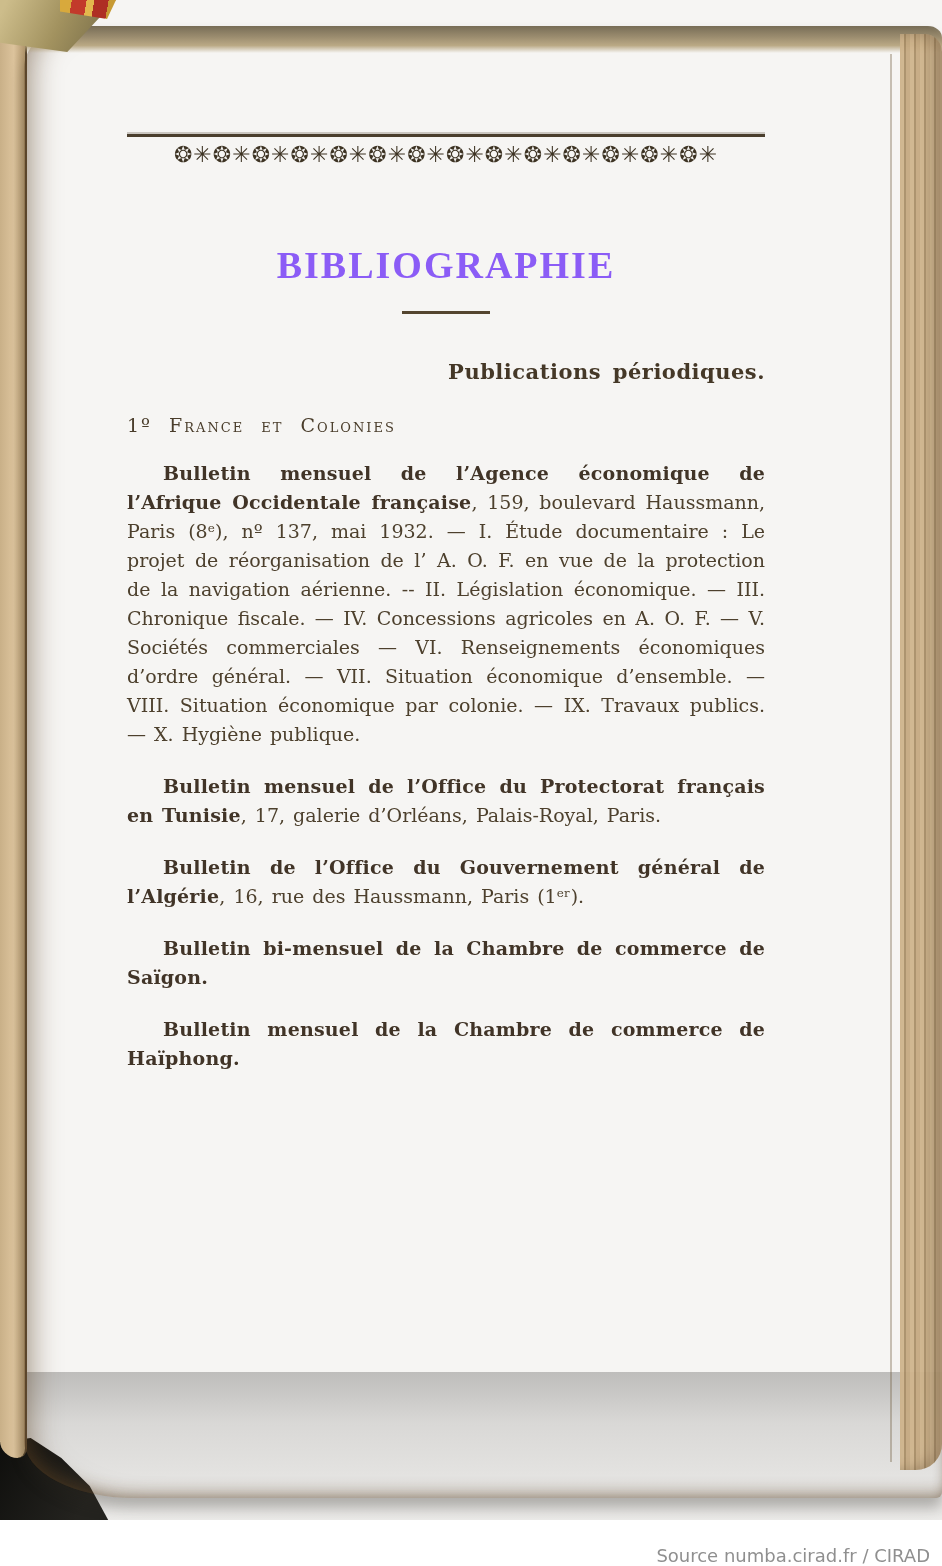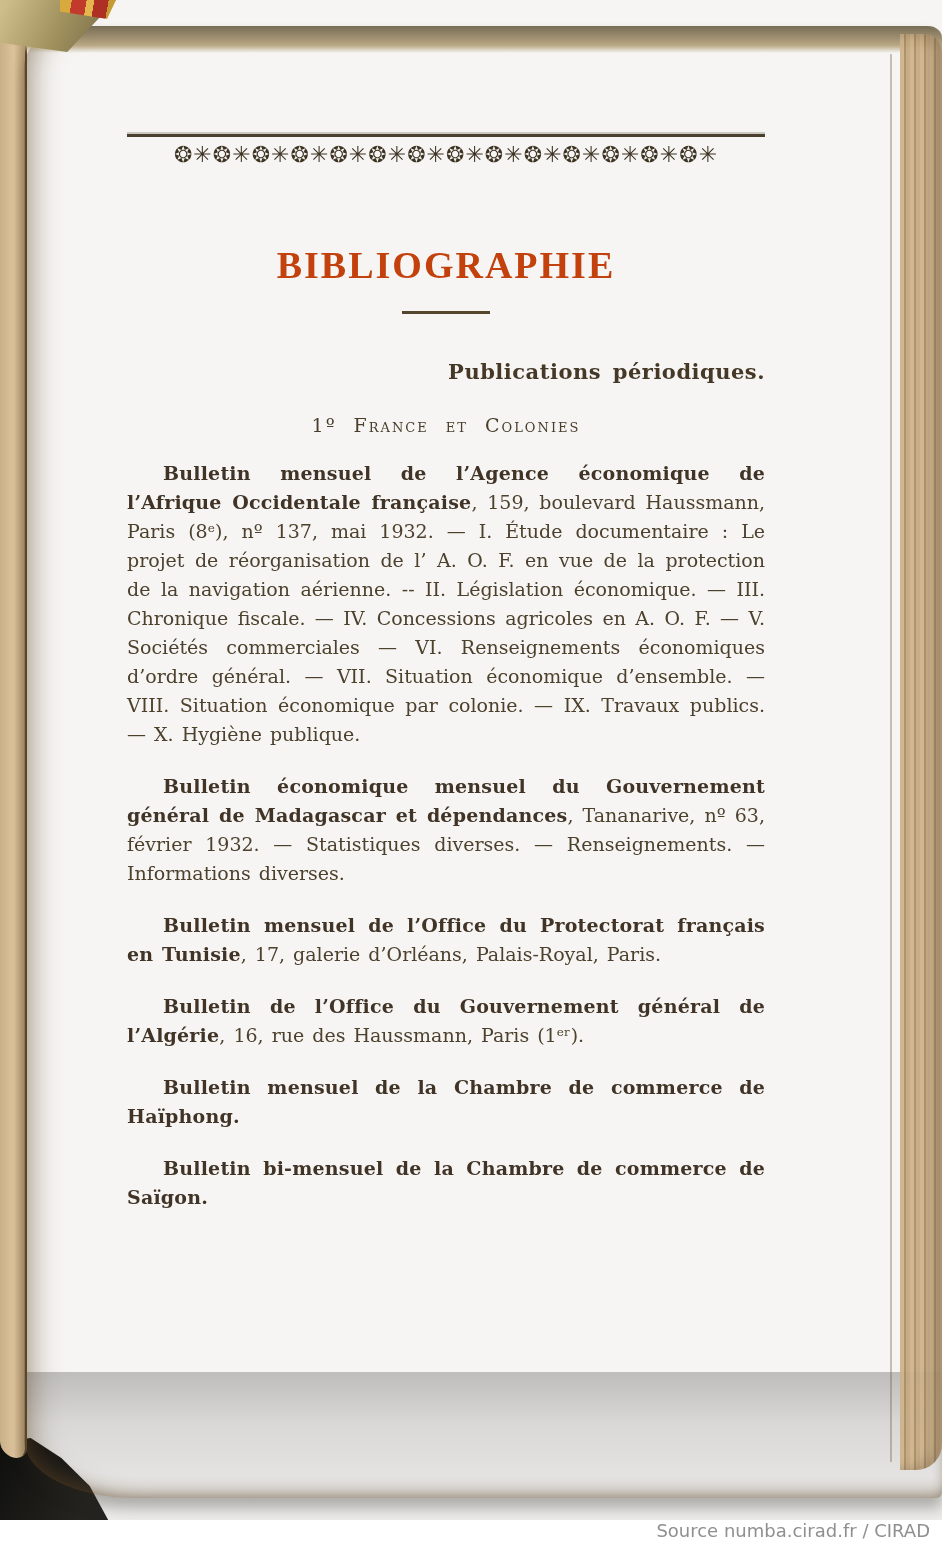--- a/index.html
+++ b/index.html
@@ -77,43 +77,43 @@
   }
   .ornament-row {
     font-family:"DejaVu Sans", sans-serif;
     font-size:22px; line-height:26px; height:27px;
     letter-spacing:1px; color:#3d3323; text-align:center;
     white-space:nowrap; overflow:hidden;
   }
   .doc-title {
     margin-top:74px; text-align:center;
     font-family:"Liberation Serif", serif;
-    font-size:38px; font-weight:700; letter-spacing:2px; color:#c2410c;
+    font-size:38px; font-weight:700; letter-spacing:2px; color:#8b5cf6;
   }
   .title-rule { width:88px; height:3px; background:#54452f; margin:24px auto 0; }
   .section-heading {
     margin-top:45px; text-align:right;
     font-size:21px; font-weight:700; letter-spacing:.5px; word-spacing:4px; color:#453827;
   }
   .subsection-heading {
-    margin-top:30px; text-align:center;
+    margin-top:30px; 
     font-size:19px; font-weight:400; font-variant:small-caps;
     letter-spacing:2px; word-spacing:9px; color:#4a3d2b;
   }
   .entry {
     margin-top:23px; text-indent:36px;
     font-size:19px; line-height:29px; text-align:justify;
     word-spacing:2px; color:#4d402d;
   }
   .entry:first-of-type { }
   .entry b { font-weight:700; color:#41342а; color:#413427; letter-spacing:.2px; }
   
   .credit-bar {
     position:absolute; left:0; top:1520px; width:942px; height:46px;
-    background:#ffffff; display:flex; align-items:flex-start; justify-content:flex-end;
+    background:#ffffff; display:flex; align-items:flex-end; justify-content:flex-end;
     padding-right:12px;
     padding-left:8px;
   }
   .credit-text {
     font-family:"DejaVu Sans", sans-serif; font-size:18px; color:#8f8f8f;
   }
 </style>
 </head>
 <body>
 
@@ -133,25 +133,24 @@
         <div class="ornament-row">❂✳❂✳❂✳❂✳❂✳❂✳❂✳❂✳❂✳❂✳❂✳❂✳❂✳❂✳</div>
       </div>
 
       <h1 class="doc-title">BIBLIOGRAPHIE</h1>
       <div class="title-rule"></div>
 
       <h2 class="section-heading">Publications périodiques.</h2>
       <h3 class="subsection-heading">1º France et Colonies</h3>
 
       <p class="entry"><b>Bulletin mensuel de l’Agence économique de l’Afrique Occidentale française</b><span>, 159, boulevard Haussmann, Paris (8ᵉ), nº 137, mai 1932. — I. Étude documentaire : Le projet de réorganisation de l’ A. O. F. en vue de la protection de la navigation aérienne. -- II. Législation économique. — III. Chronique fiscale. — IV. Concessions agricoles en A. O. F. — V. Sociétés commerciales — VI. Renseignements économiques d’ordre général. — VII. Situation économique d’ensemble. — VIII. Situation économique par colonie. — IX. Travaux publics. — X. Hygiène publique.</span></p>
-      <p class="entry"><b>Bulletin économique mensuel du Gouvernement général de Madagascar et dépendances</b><span>, Tananarive, nº 63, février 1932. — Statistiques diverses. — Renseignements. — Informations diverses.</span></p>
       <p class="entry"><b>Bulletin mensuel de l’Office du Protectorat français en Tunisie</b><span>, 17, galerie d’Orléans, Palais-Royal, Paris.</span></p>
       <p class="entry"><b>Bulletin de l’Office du Gouvernement général de l’Algérie</b><span>, 16, rue des Haussmann, Paris (1ᵉʳ).</span></p>
+      <p class="entry"><b>Bulletin bi-mensuel de la Chambre de commerce de Saïgon.</b><span></span></p>
       <p class="entry"><b>Bulletin mensuel de la Chambre de commerce de Haïphong.</b><span></span></p>
-      <p class="entry"><b>Bulletin bi-mensuel de la Chambre de commerce de Saïgon.</b><span></span></p>
     </div>
   </div>
 
   <div class="cloth-corner"></div>
   <div class="ribbon"></div>
 
   <div class="credit-bar">
     <span class="credit-text">Source numba.cirad.fr / CIRAD</span>
   </div>
 

